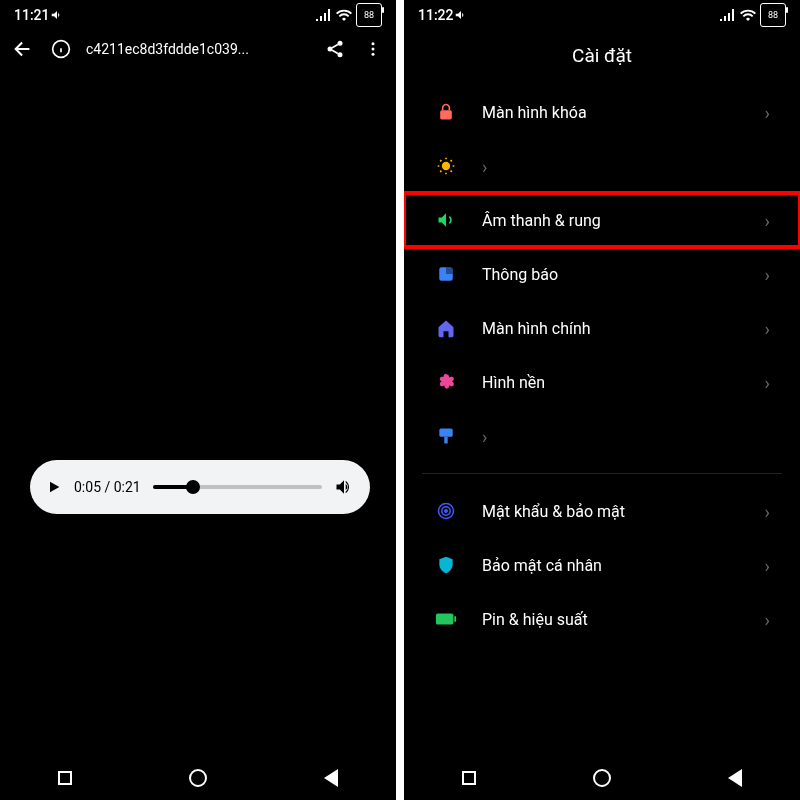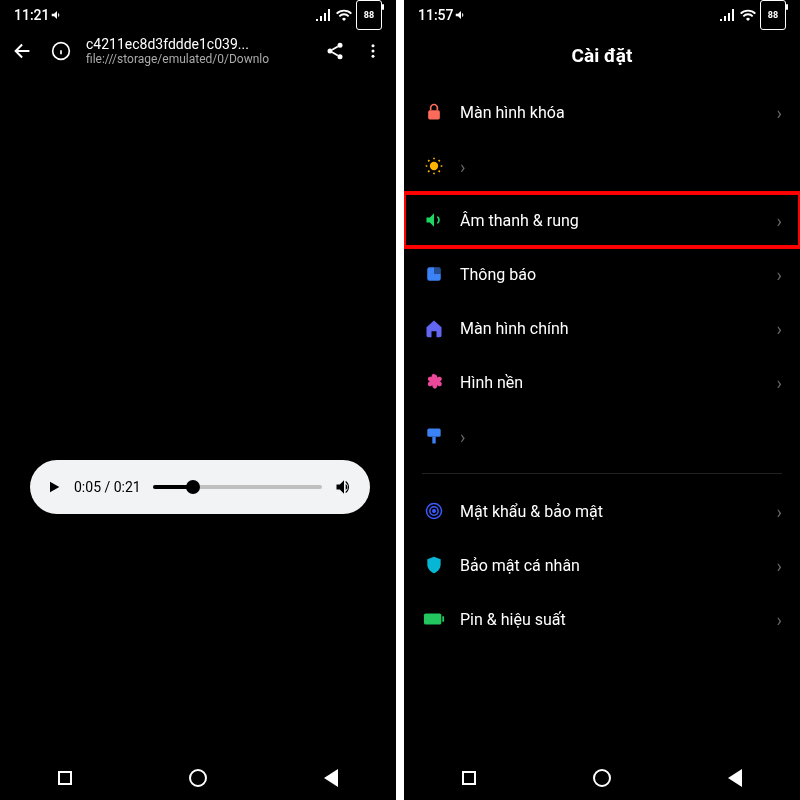--- a/index.html
+++ b/index.html
@@ -25,23 +25,23 @@
     padding: 0 14px;
     font-size: 14px; font-weight: 500;
     justify-content: space-between;
   }
   .sb-left { display: flex; align-items: center; }
   .sb-right { display: flex; align-items: center; gap: 4px; }
   .sb-right svg { display: block; }
   .batt { display:inline-flex; align-items:center; }
   .batt-box {
     border:1.5px solid #fff; border-radius:3px;
-    width:26px; height:30px;
+    width:26px; height:24px;
     position:relative; display:flex; align-items:center; justify-content:center;
-    font-size:9px; font-weight:700;
+    font-size:9px; font-weight:400;
   }
   .batt-box::after{
     content:""; position:absolute; right:-3px; top:3px;
     width:2px; height:6px; background:#fff; border-radius:1px;
   }
   
   .browser-hdr {
     display:flex; align-items:center;
     padding: 6px 10px; gap: 12px;
   }
@@ -77,27 +77,27 @@
   .navbar .sq { width:14px; height:14px; border:2px solid #fff; }
   .navbar .circ { width:18px; height:18px; border:2px solid #fff; border-radius:50%; }
   .navbar .tri {
     width:0; height:0;
     border-top:9px solid transparent;
     border-bottom:9px solid transparent;
     border-right:14px solid #fff;
   }
   
   .settings-title {
-    text-align:center; font-size:19px; font-weight:700;
+    text-align:center; font-size:19px; font-weight:400;
     padding: 14px 0 18px;
   }
   .settings-list { display:flex; flex-direction:column; }
   .setrow {
     display:flex; align-items:center;
-    padding: 15px 18px; gap:14px;
+    padding: 15px 30px; gap:24px;
     position:relative;
   }
   .setrow .ic { width:24px; height:24px; display:flex; align-items:center; justify-content:center;}
   .setrow .lbl { flex:1; font-size:16px; }
   .setrow .chev { color:#666; font-size:18px; }
   .highlight-box {
     position:absolute;
     border:4px solid #ff0000;
     pointer-events:none;
   }
@@ -134,21 +134,20 @@
         </svg>
     </div>
     <div class="iconbtn">
       <svg width="20" height="20" viewBox="0 0 24 24" fill="none" stroke="#fff" stroke-width="2">
           <circle cx="12" cy="12" r="10"></circle>
           <path d="M12 8v.01M12 11v5"></path>
         </svg>
     </div>
     <div class="titleblock">
       <div class="t1">c4211ec8d3fddde1c039...</div>
-      <div class="t2">file:///storage/emulated/0/Downlo</div>
     </div>
     <div class="iconbtn">
       <svg width="20" height="20" viewBox="0 0 24 24" fill="#fff">
           <circle cx="18" cy="5" r="3"></circle>
           <circle cx="6" cy="12" r="3"></circle>
           <circle cx="18" cy="19" r="3"></circle>
           <path d="M8.6 10.5l6.8-4M8.6 13.5l6.8 4" stroke="#fff" stroke-width="2"></path>
         </svg>
     </div>
     <div class="iconbtn">
@@ -179,21 +178,21 @@
   <div class="navbar">
     <div class="sq"></div>
     <div class="circ"></div>
     <div class="tri"></div>
   </div>
 </div>
 
 <div class="phone">
   <div class="statusbar">
     <div class="sb-left">
-      <span>11:57</span>
+      <span>11:22</span>
       <svg width="14" height="14" viewBox="0 0 24 24" fill="#fff">
           <path d="M3 10v4h4l5 5V5l-5 5H3zm13 2a4 4 0 0 0-2-3.5v7A4 4 0 0 0 16 12z"></path>
         </svg>
     </div>
     <div class="sb-right">
       <svg width="16" height="12" viewBox="0 0 16 12" fill="#fff">
           <path d="M0 10h2v2H0zm4-3h2v5H4zm4-3h2v8H8zm4-4h2v12h-2z"></path>
         </svg>
       <svg width="16" height="12" viewBox="0 0 24 18" fill="#fff">
           <path d="M12 18l3-3a4 4 0 0 0-6 0l3 3zm-6-6a8 8 0 0 1 12 0l2-2a11 11 0 0 0-16 0l2 2zm-4-4a14 14 0 0 1 20 0l2-2a17 17 0 0 0-24 0l2 2z"></path>

